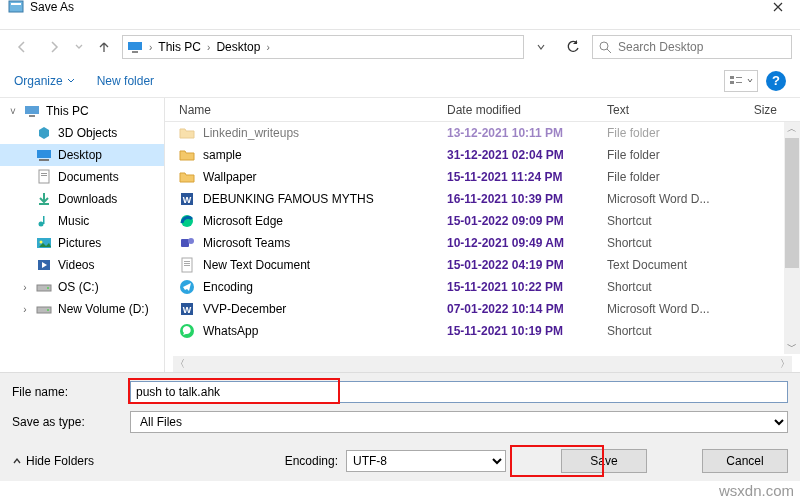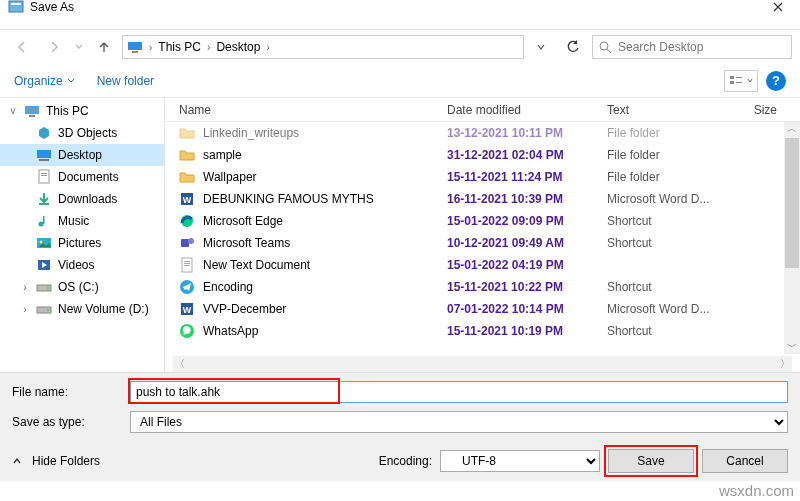--- a/index.html
+++ b/index.html
@@ -198,39 +198,39 @@
     border: 2px solid #e11;
     pointer-events: none;
   }
   .footer {
     display: flex;
     align-items: center;
     padding: 10px 12px 8px 12px;
     background: #f0f0f0;
   }
   .hide-folders {
-    display: flex; align-items: center; gap: 10px;
+    display: flex; align-items: center; gap: 4px;
   }
   .enc-group {
     margin-left: auto;
     display: flex;
     align-items: center;
     gap: 8px;
   }
   .enc-select {
     width: 160px; height: 22px;
     border: 1px solid #aaa; background:#fff;
-    font: inherit; padding: 0 17px;
+    font: inherit; padding: 0 2px;
   }
   .wbtn {
     width: 86px; height: 24px;
     border: 1px solid #aaa;
     background: #e1e1e1;
     font: inherit;
-    display: flex; align-items:center; justify-content:center;
+    display: flex; align-items:center; justify-content:center;margin-left:47px;
   }
   .watermark {
     position: absolute;
     right: 6px; bottom: 2px;
     font-size: 15px;
     color: #999;
   }
   .vscroll {
     position:absolute; top:24px; right:0; bottom:18px; width:16px;
     background:#f0f0f0;
@@ -516,20 +516,21 @@
           <span class="ficon">
             <svg viewBox="0 0 16 16" width="16" height="16">
               <rect x="3" y="1" width="10" height="14" fill="#fff" stroke="#aaa"></rect>
               <rect x="5" y="4" width="6" height="1" fill="#aaa"></rect>
               <rect x="5" y="6" width="6" height="1" fill="#aaa"></rect>
               <rect x="5" y="8" width="6" height="1" fill="#aaa"></rect>
             </svg>
           </span>
           <span class="fname">New Text Document</span>
           <span class="fdate">15-01-2022 04:19 PM</span>
+          <span class="ftype">Text Document</span>
         </div>
         <div class="file-row">
           <span class="ficon">
             <svg viewBox="0 0 16 16" width="16" height="16">
               <circle cx="8" cy="8" r="7" fill="#2da5e0"></circle>
               <path d="M4 8 L12 4 L10 12 L8 10 L6 11 Z" fill="#fff"></path>
             </svg>
           </span>
           <span class="fname">Encoding</span>
           <span class="fdate">15-11-2021 10:22 PM</span>

